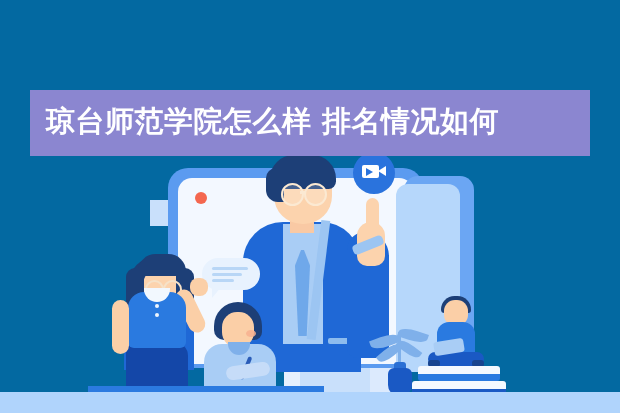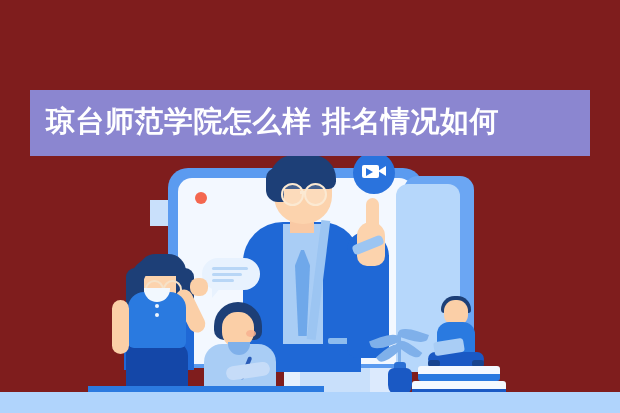--- a/index.html
+++ b/index.html
@@ -1,21 +1,21 @@
 <!DOCTYPE html>
 <html><head>
 <meta charset="utf-8">
 <style>
   html,body{margin:0;padding:0;}
   body{
     width:620px;height:413px;overflow:hidden;
     font-family:"Liberation Sans","DejaVu Sans",sans-serif;
     background:#b0d4fc;
   }
-  #stage{position:relative;width:620px;height:392px;overflow:hidden;background:#7f1d1d;}
+  #stage{position:relative;width:620px;height:392px;overflow:hidden;background:#0369a1;}
 
   
   #banner{
     position:absolute;left:30px;top:90px;width:560px;height:66px;
     background:#8b86d0;
   }
   #banner-title{
     position:absolute;left:46px;top:102px;
     font-size:29px;font-weight:bold;color:#ffffff;
     letter-spacing:0.5px;white-space:nowrap;

